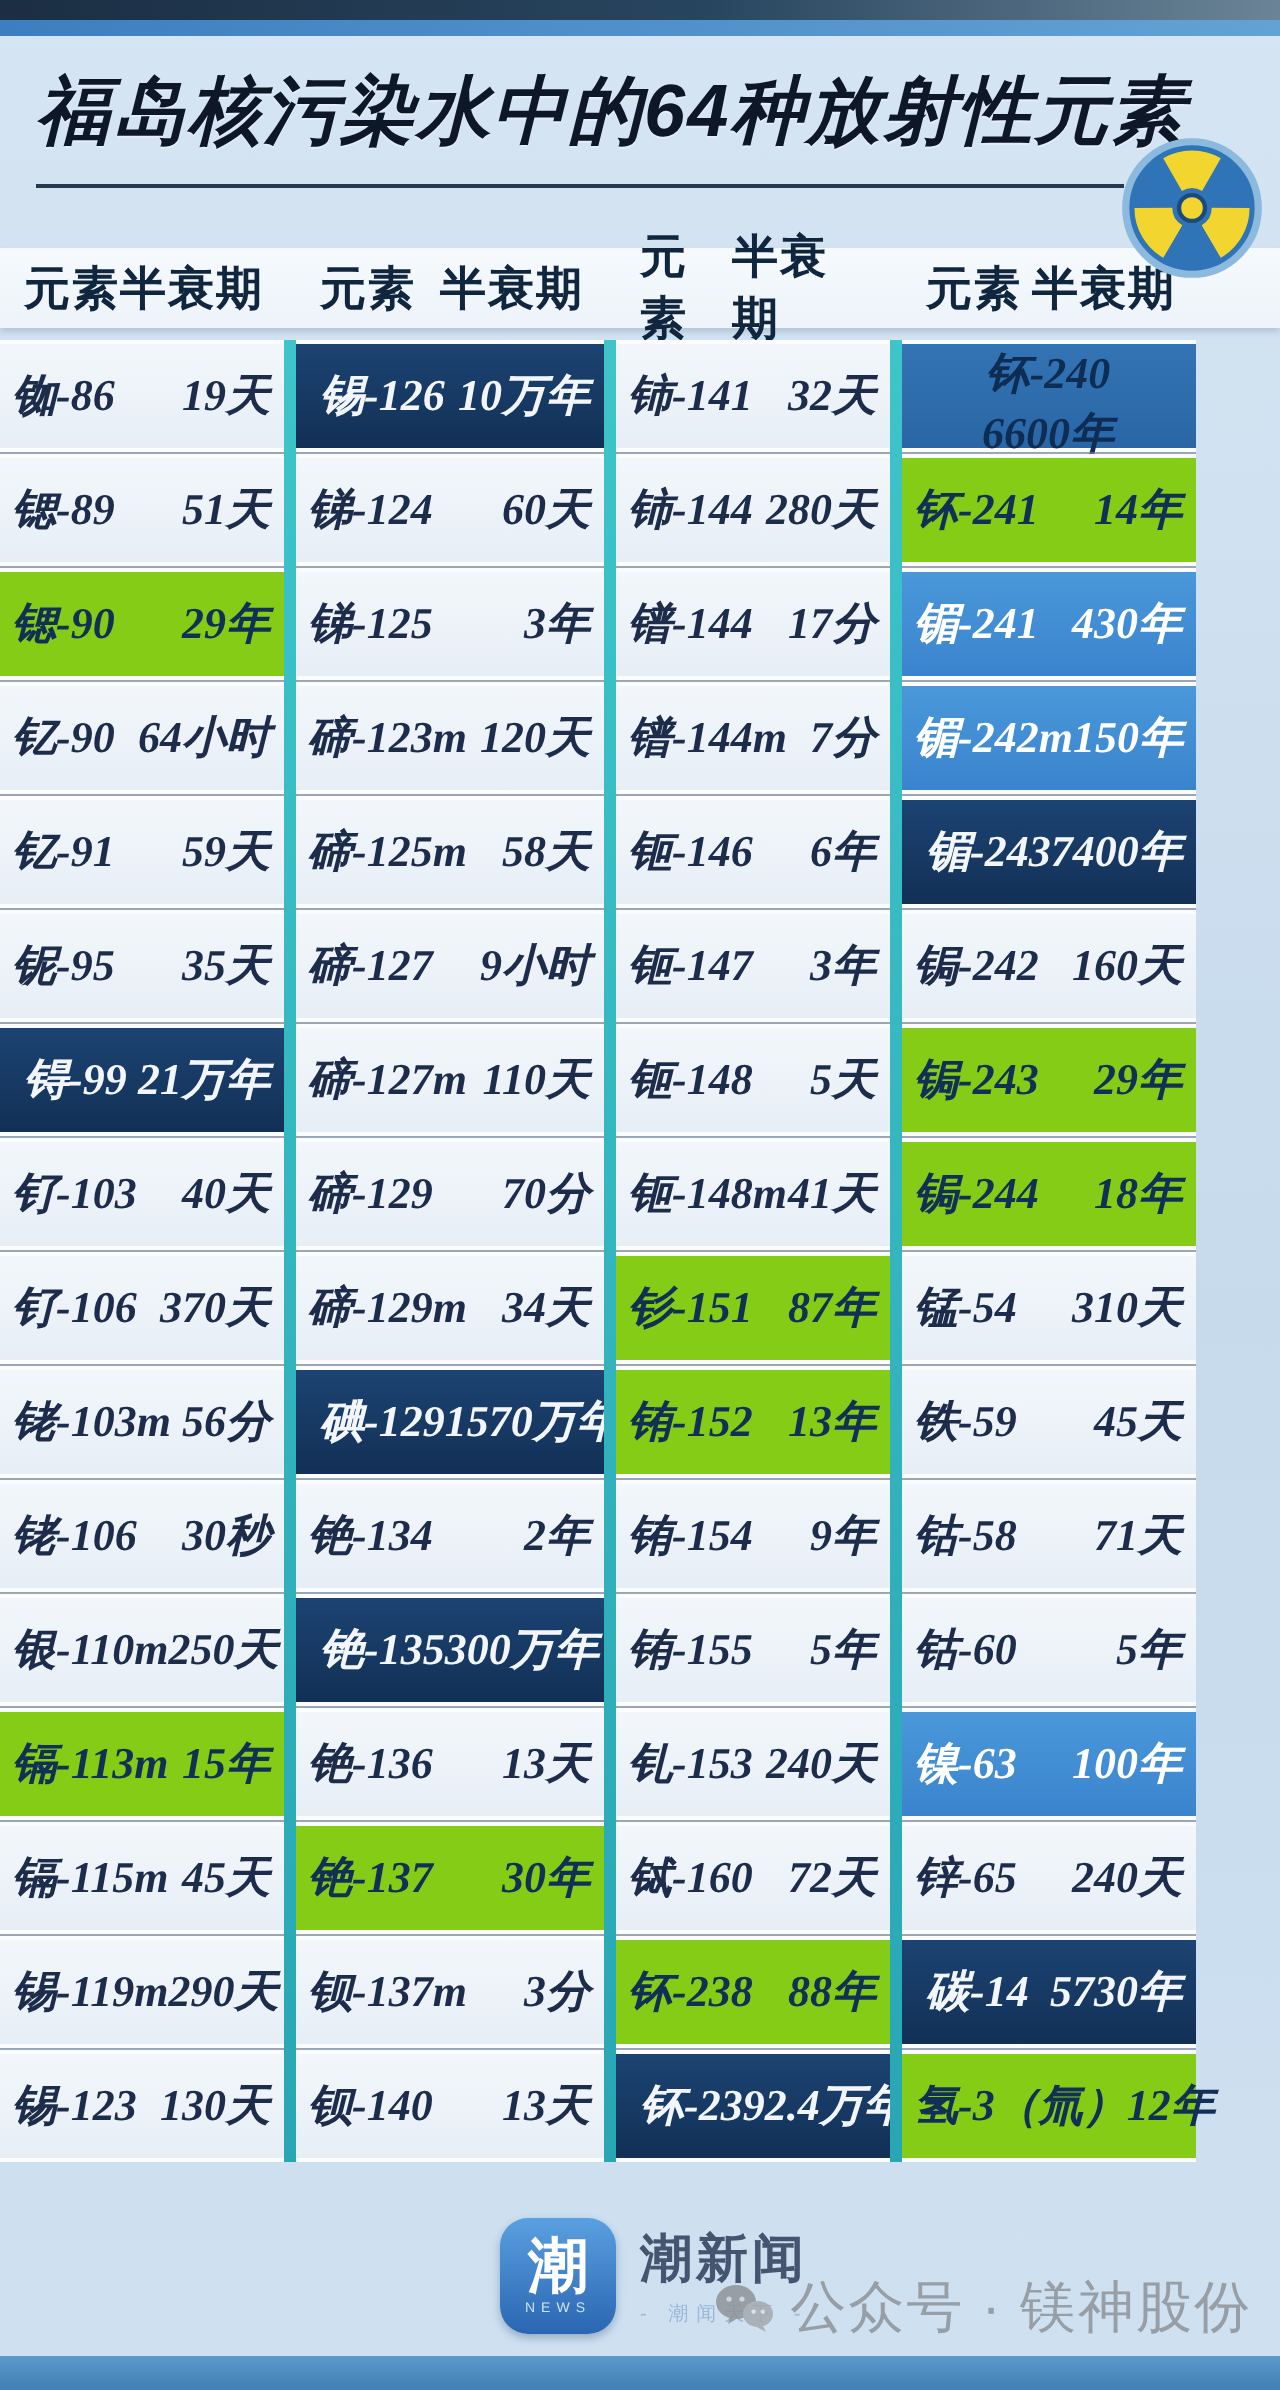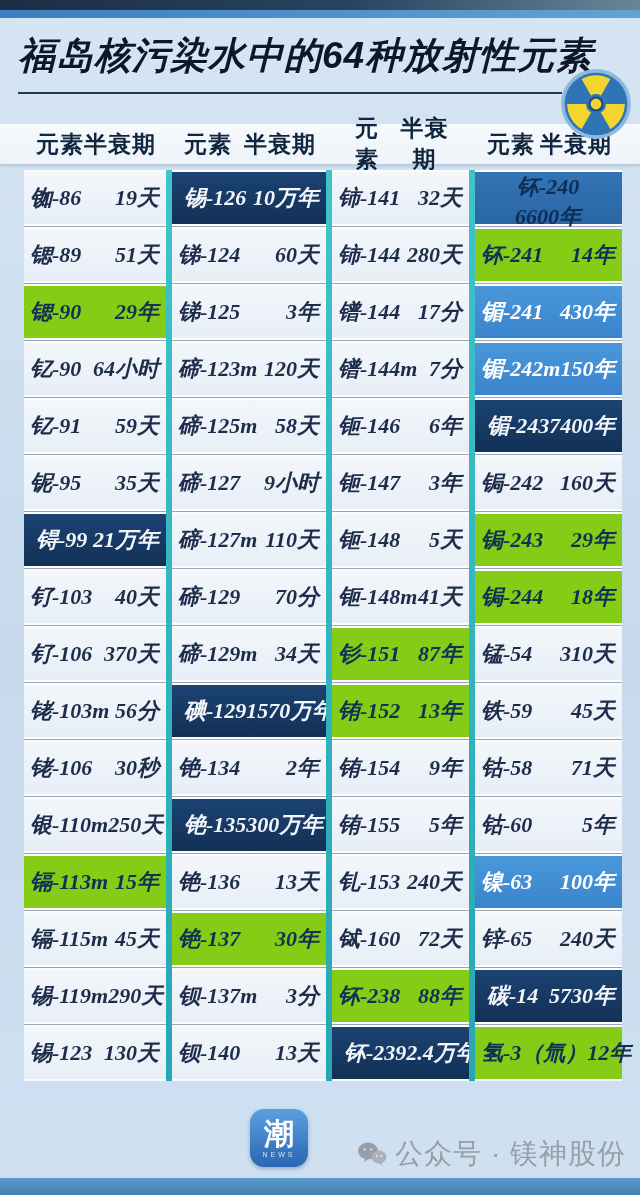--- a/index.html
+++ b/index.html
@@ -19,24 +19,23 @@
   }
   .title-rule { margin-top:14px; width:544px; height:2px; background:#26394f; }
   .rad-icon { position:absolute; top:50px; right:8px; width:72px; height:72px; }
 
   .head-band {
     background:linear-gradient(180deg,#f6fafd,#edf3f9);
     box-shadow:0 2px 3px rgba(90,110,140,.25);
     padding:6px 0;
   }
   .grid7 {
-    margin-left:24px;
+    margin-left:0;
     display:grid;
     grid-template-columns:142px 6px 154px 6px 137px 6px 147px;
-    text-align:center;
   }
   .hgroup {
     display:flex; justify-content:space-between; align-items:center;
     padding:0 10px 0 12px; height:28px;
     font-weight:900; font-size:23px; color:#10263f; letter-spacing:1px;
   }
   .table-grid { margin-top:6px; }
   .vdiv { background:linear-gradient(180deg,#3fc4ca,#28a6b4); }
   .col { display:flex; flex-direction:column; background:#fafcfe;font-style:italic; }
   .cellw { padding:2px 0; }
@@ -514,20 +513,24 @@
         </div>
       </div>
     </div>
 </div>
 
 <div class="footer">
   <div class="brand">
     <div class="brand-icon">
       <span class="brand-char">潮</span>
       <span class="brand-sub">NEWS</span>
+    </div>
+    <div class="brand-text">
+      <div class="brand-name">潮新闻</div>
+      <div class="brand-tagline">- 潮闻天下 -</div>
     </div>
   </div>
   <div class="watermark">
     <svg width="30" height="26" viewBox="0 0 30 26">
       <ellipse cx="11" cy="10" rx="10" ry="8.5" fill="#8e9399"></ellipse>
       <circle cx="7.5" cy="8.5" r="1.3" fill="#cfd3d8"></circle>
       <circle cx="14" cy="8.5" r="1.3" fill="#cfd3d8"></circle>
       <path d="M8,17.5 L7,21 L11,18.6 Z" fill="#8e9399"></path>
       <ellipse cx="22" cy="16" rx="7.5" ry="6.5" fill="#a4a9af"></ellipse>
       <circle cx="19.8" cy="14.8" r="1.1" fill="#e2e5e9"></circle>

